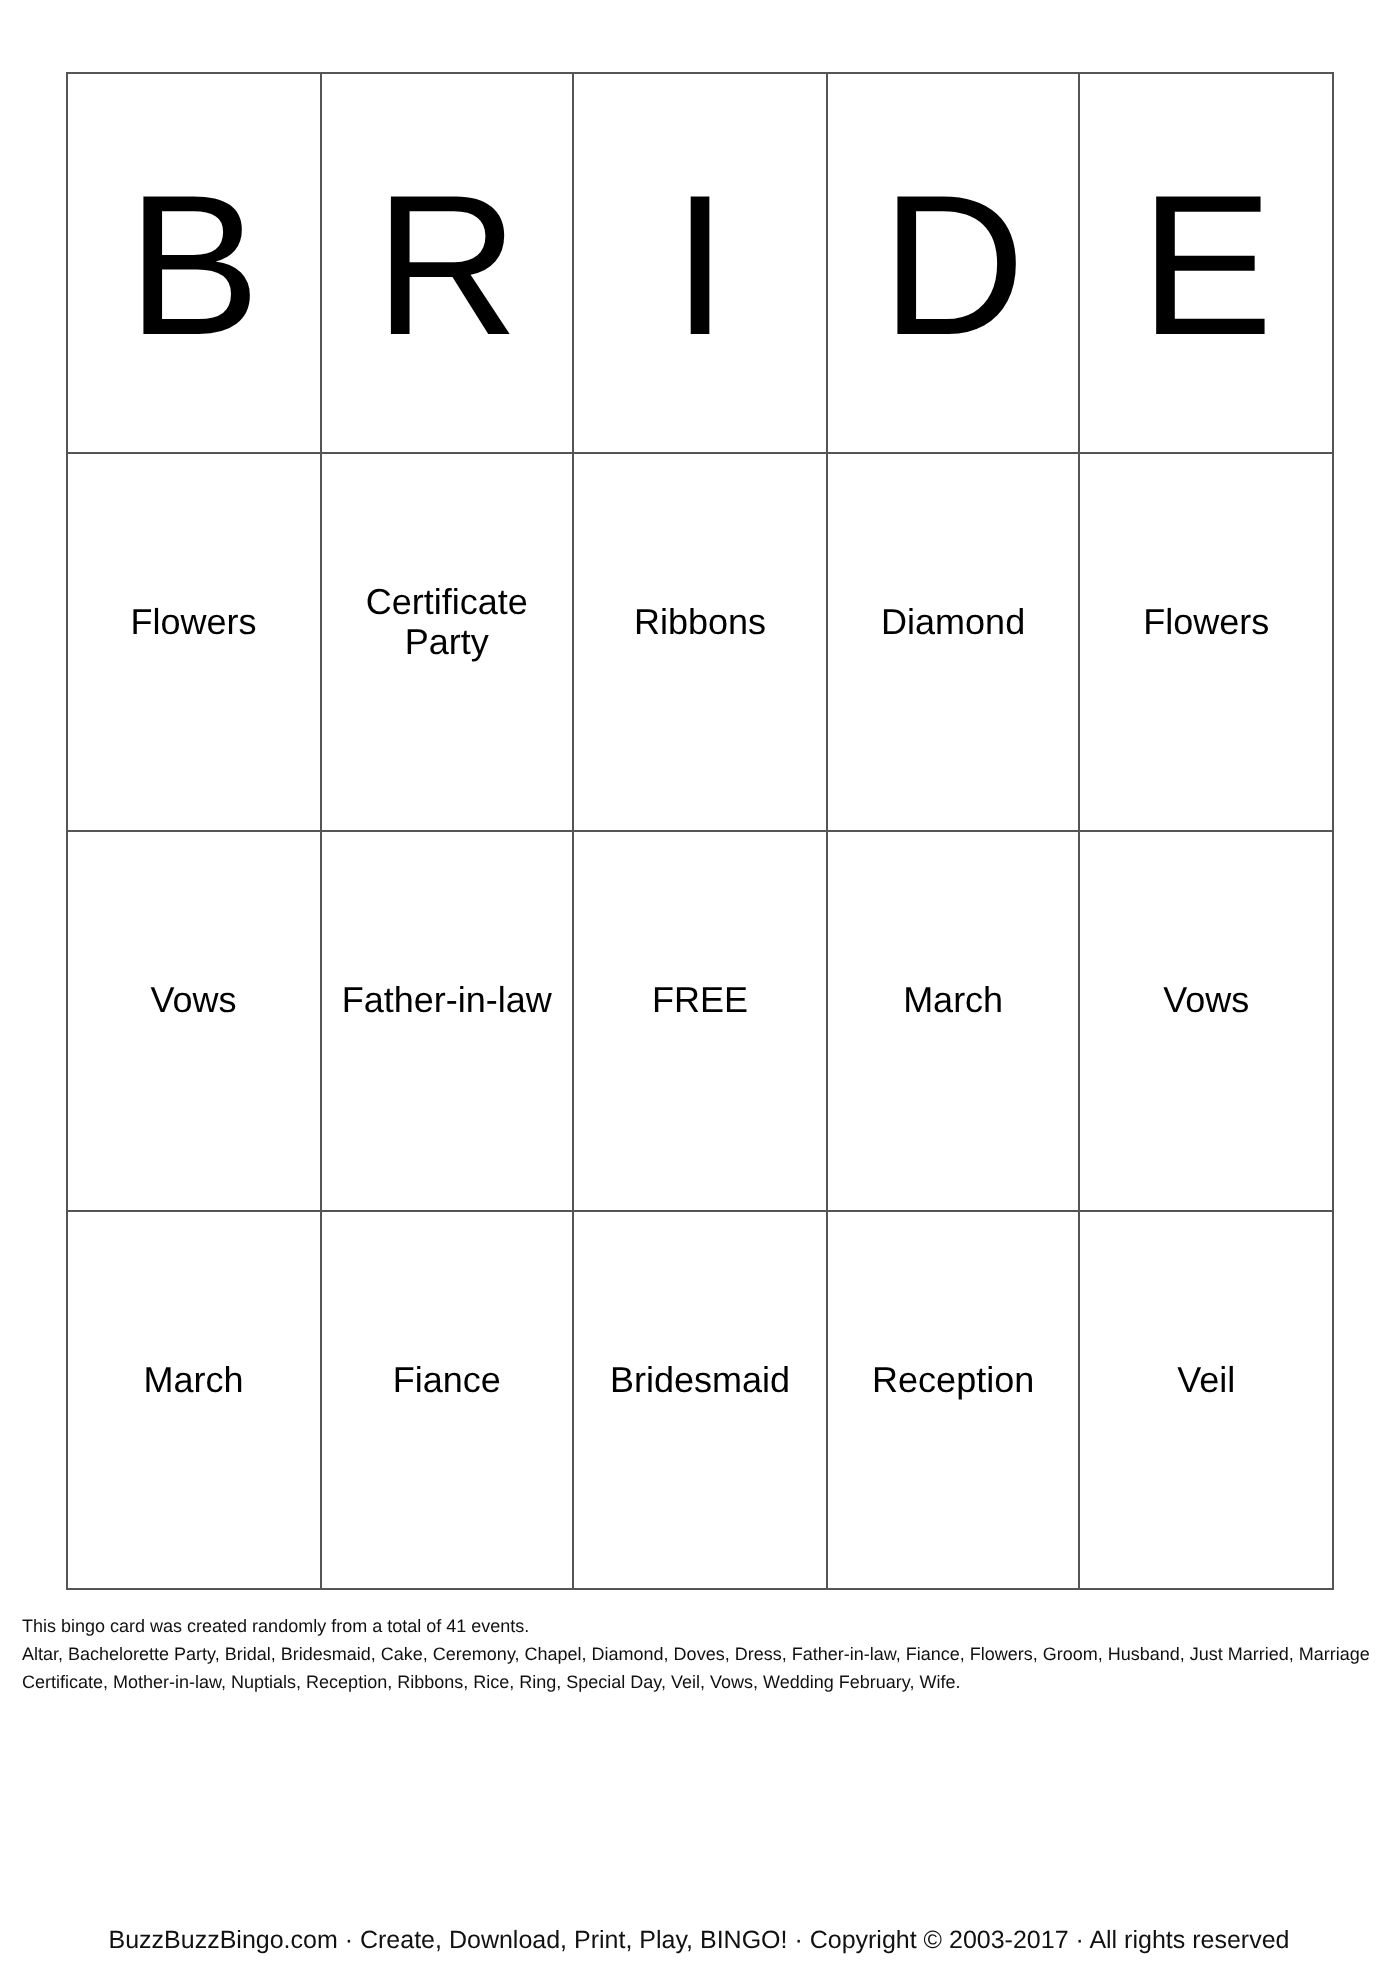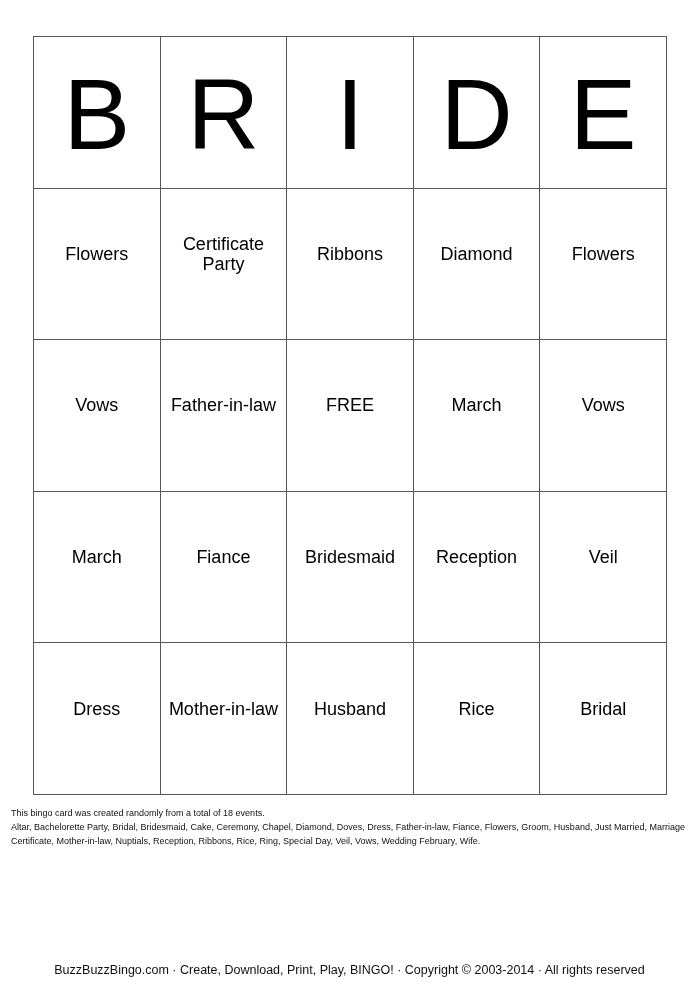--- a/index.html
+++ b/index.html
@@ -98,28 +98,21 @@
     <td class="word-cell single"><span>March</span></td>
     <td class="word-cell single"><span>Vows</span></td>
   </tr>
   <tr>
     <td class="word-cell single"><span>March</span></td>
     <td class="word-cell single"><span>Fiance</span></td>
     <td class="word-cell single"><span>Bridesmaid</span></td>
     <td class="word-cell single"><span>Reception</span></td>
     <td class="word-cell single"><span>Veil</span></td>
   </tr>
-  <tr>
-    <td class="word-cell single"><span>Dress</span></td>
-    <td class="word-cell single"><span>Mother-in-law</span></td>
-    <td class="word-cell single"><span>Husband</span></td>
-    <td class="word-cell single"><span>Rice</span></td>
-    <td class="word-cell single"><span>Bridal</span></td>
-  </tr>
 </tbody>
   </table>
 
 <div class="info">
-  <div>This bingo card was created randomly from a total of 18 events.</div>
+  <div>This bingo card was created randomly from a total of 41 events.</div>
   <div>Altar, Bachelorette Party, Bridal, Bridesmaid, Cake, Ceremony, Chapel, Diamond, Doves, Dress, Father-in-law, Fiance, Flowers, Groom, Husband, Just Married, Marriage Certificate, Mother-in-law, Nuptials, Reception, Ribbons, Rice, Ring, Special Day, Veil, Vows, Wedding February, Wife.</div>
 </div>
 
-<div class="footer">BuzzBuzzBingo.com · Create, Download, Print, Play, BINGO! · Copyright © 2003-2014 · All rights reserved</div>
+<div class="footer">BuzzBuzzBingo.com · Create, Download, Print, Play, BINGO! · Copyright © 2003-2017 · All rights reserved</div>
 
 </body></html>

